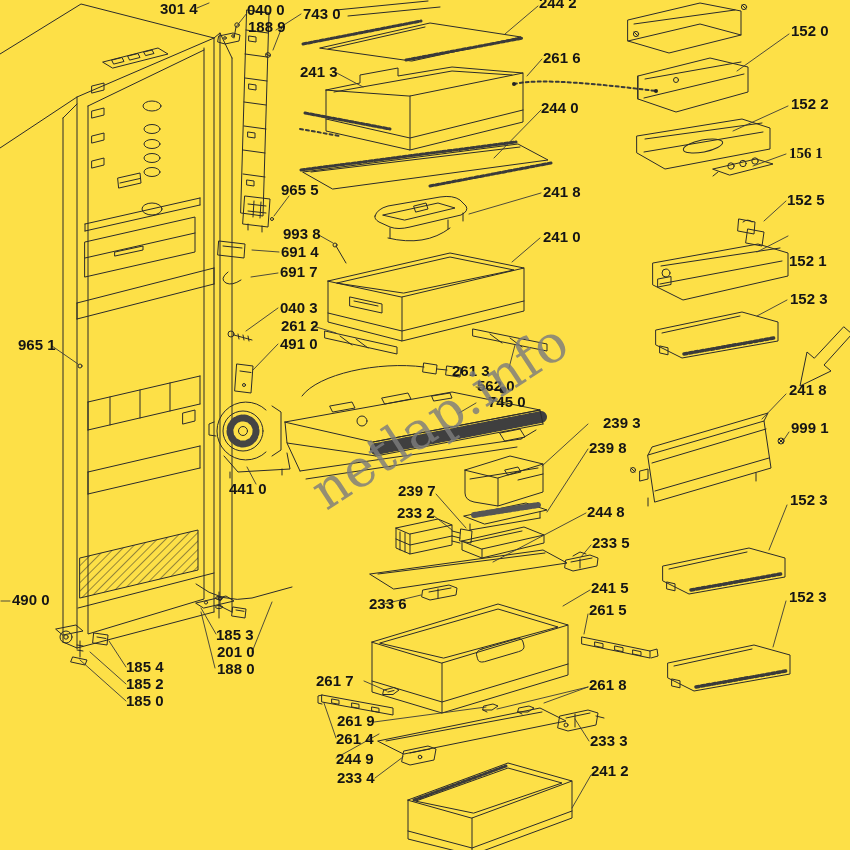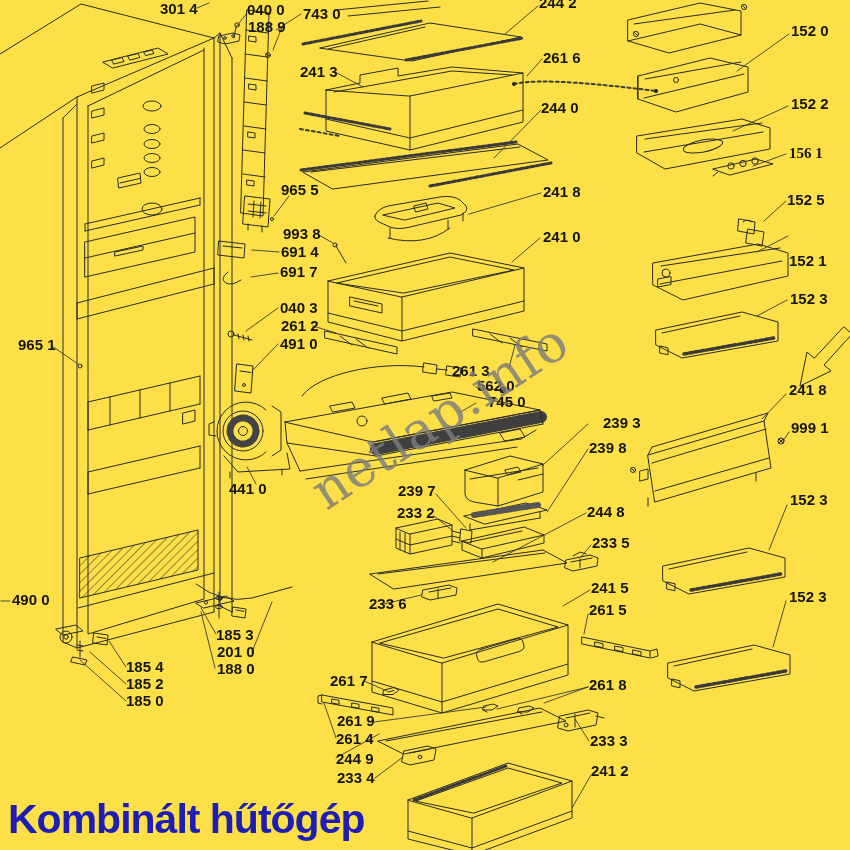--- a/index.html
+++ b/index.html
@@ -443,27 +443,26 @@
       <div class="part-label" style="left: 589px; top: 602px; color: rgb(21, 21, 21);">261 5</div>
       <div class="part-label" style="left: 790px; top: 492px; color: rgb(21, 21, 21);">152 3</div>
       <div class="part-label" style="left: 789px; top: 589px; color: rgb(21, 21, 21);">152 3</div>
       <div class="part-label" style="left: 350px; top: 596px; color: rgb(21, 21, 21); margin-left: 19px;">233 6</div>
       <div class="part-label" style="left: 216px; top: 627px; color: rgb(21, 21, 21);">185 3</div>
       <div class="part-label" style="left: 217px; top: 644px; color: rgb(21, 21, 21);">201 0</div>
       <div class="part-label" style="left: 217px; top: 661px; color: rgb(21, 21, 21);">188 0</div>
       <div class="part-label" style="left: 126px; top: 659px; color: rgb(21, 21, 21);">185 4</div>
       <div class="part-label" style="left: 126px; top: 676px; color: rgb(21, 21, 21);">185 2</div>
       <div class="part-label" style="left: 126px; top: 693px; color: rgb(21, 21, 21);">185 0</div>
-      <div class="part-label" style="left: 330px; top: 673px; color: rgb(21, 21, 21);">261 7</div>
+      <div class="part-label" style="left: 316px; top: 673px; color: rgb(21, 21, 21);">261 7</div>
       <div class="part-label" style="left: 337px; top: 713px; color: rgb(21, 21, 21);">261 9</div>
       <div class="part-label" style="left: 336px; top: 731px; color: rgb(21, 21, 21);">261 4</div>
       <div class="part-label" style="left: 336px; top: 751px; color: rgb(21, 21, 21);">244 9</div>
       <div class="part-label" style="left: 337px; top: 770px; color: rgb(21, 21, 21);">233 4</div>
       <div class="part-label" style="left: 589px; top: 677px; color: rgb(21, 21, 21);">261 8</div>
       <div class="part-label" style="left: 590px; top: 733px; color: rgb(21, 21, 21);">233 3</div>
       <div class="part-label" style="left: 591px; top: 763px; color: rgb(21, 21, 21);">241 2</div>
     </div>
 
 <div id="watermark" style="color: rgb(125, 125, 125);">netlap.info</div>
 
-<div id="title" style="color: rgb(30, 30, 180);">Kombinált hűtőgép</div>
 
 </div>
 
 </body></html>

